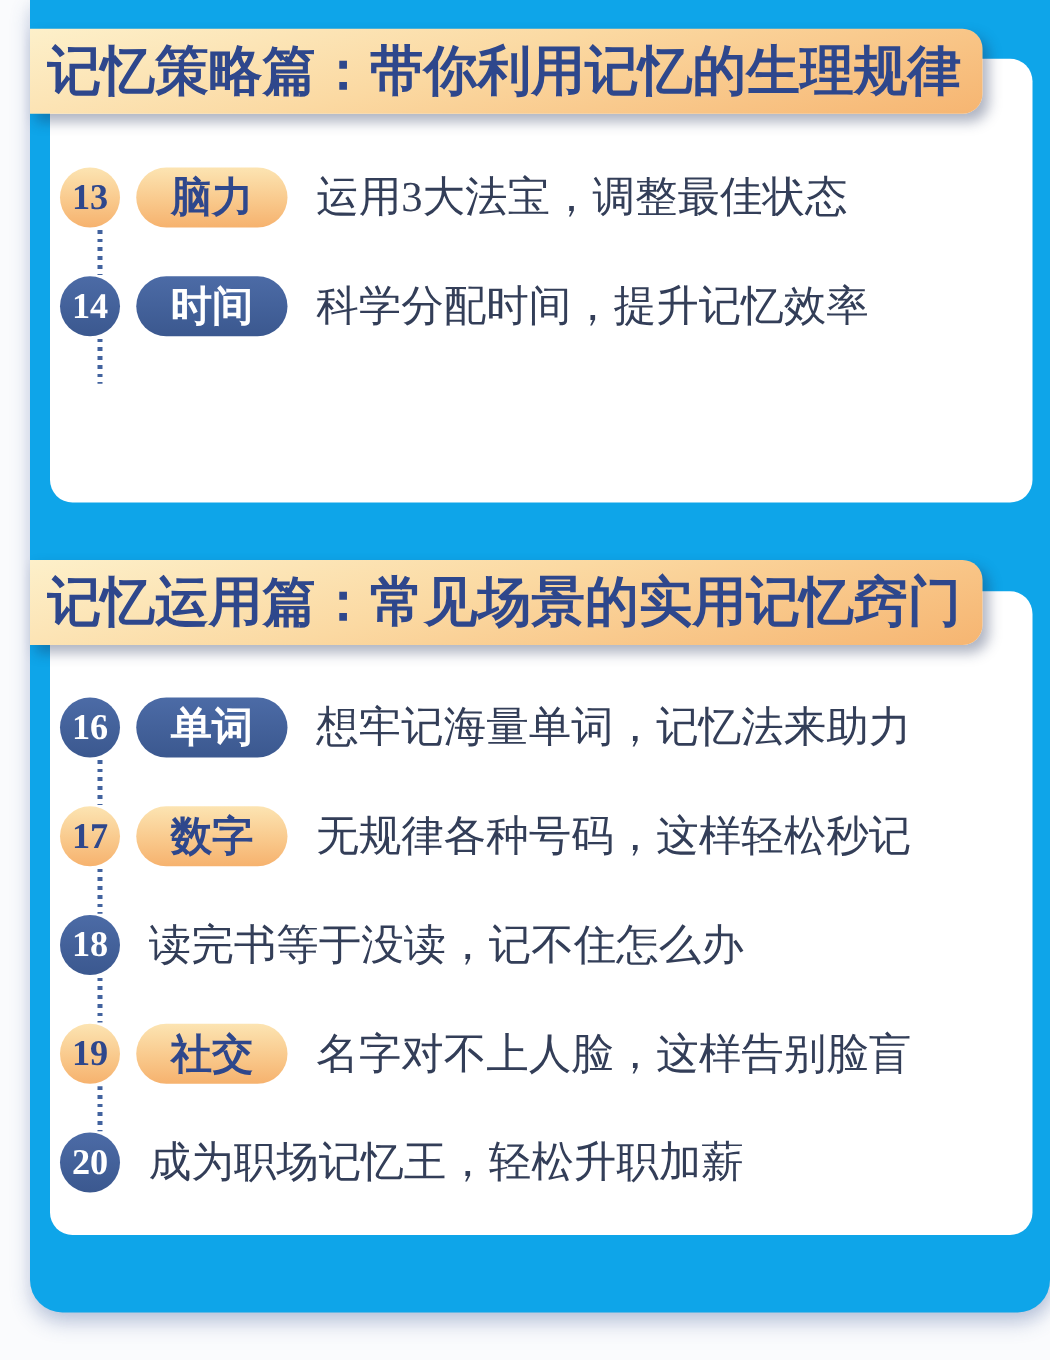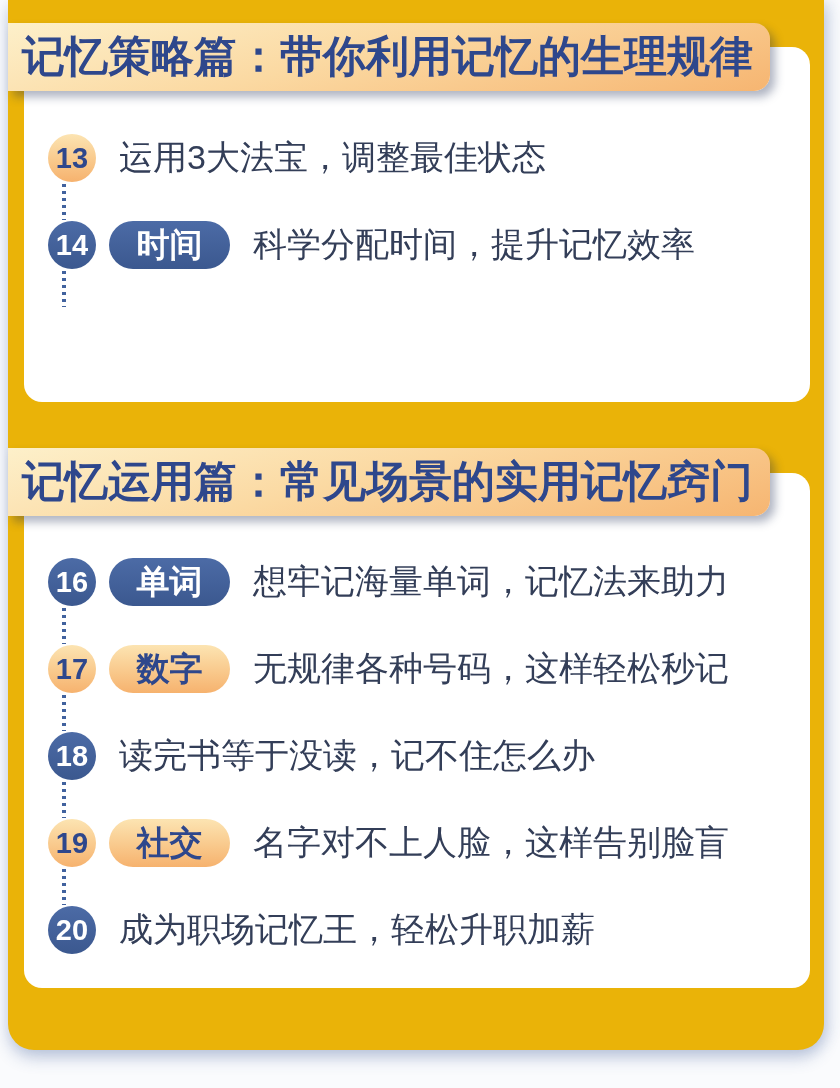--- a/index.html
+++ b/index.html
@@ -10,25 +10,26 @@
   }
   .page {
     position: relative;
     width: 840px;
     height: 1088px;
     background: #fafbfd;
     overflow: hidden;
   }
   .poster {
     position: absolute;
-    left: 8px; top: 0;
+    left: 24px; top: 0;
     width: 816px; height: 1050px;
-    background: #eab308;
+    background: #0ea5e9;
     border-radius: 0 0 26px 26px;
     box-shadow: 0 8px 16px rgba(61, 90, 151, 0.30), 6px 0 14px rgba(61, 90, 151, 0.12);
+    font-family: Liberation Serif, serif;
   }
   .banner {
     position: absolute;
     left: 0;
     width: 762px; height: 68px;
     background: linear-gradient(165deg, #fdf0ca 0%, #fbd9a2 45%, #f6b571 100%);
     border-radius: 0 16px 16px 0;
     display: flex;
     align-items: center;
     padding-left: 14px;
@@ -55,21 +56,21 @@
   .card-1 { top: 47px; height: 355px; }
   .card-2 { top: 473px; height: 515px; }
   .rows-1 { padding-top: 87px; }
   .rows-2 { padding-top: 85px; }
   .row {
     position: relative;
     display: flex;
     align-items: center;
     height: 48px;
     margin-bottom: 39px;
-    padding-left: 24px;
+    padding-left: 8px;
   }
   .num-badge {
     flex: 0 0 48px;
     width: 48px; height: 48px;
     border-radius: 50%;
     display: flex;
     align-items: center;
     justify-content: center;
     font-size: 29px;
     font-weight: 700;
@@ -121,20 +122,21 @@
     <div class="banner banner-1">
       <span class="banner-title">记忆策略篇：带你利用记忆的生理规律</span>
     </div>
 
     <div class="card card-1">
       <div class="rows-1">
 
         <div class="row theme-orange">
           <div class="connector"></div>
           <div class="num-badge">13</div>
+          <div class="topic-pill">脑力</div>
           <div class="desc">运用3大法宝，调整最佳状态</div>
         </div>
 
         <div class="row theme-blue">
           <div class="connector"></div>
           <div class="num-badge">14</div>
           <div class="topic-pill">时间</div>
           <div class="desc">科学分配时间，提升记忆效率</div>
         </div>
 

